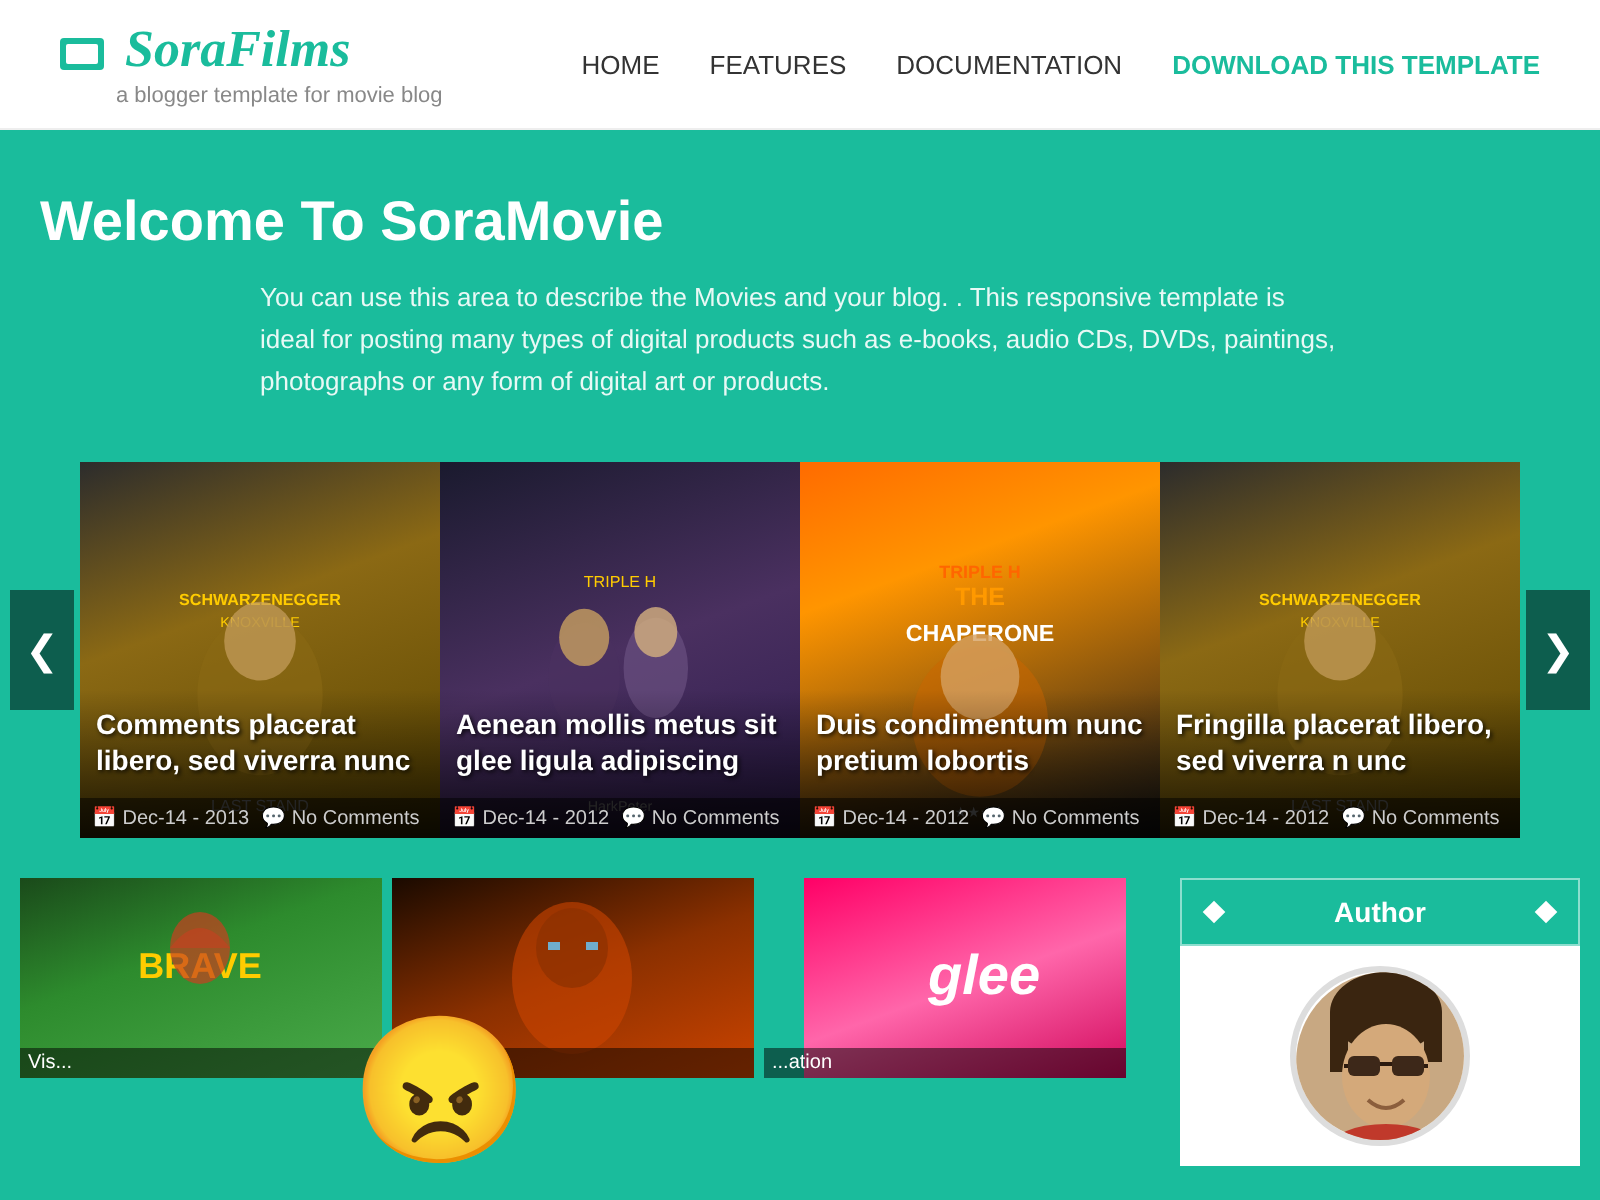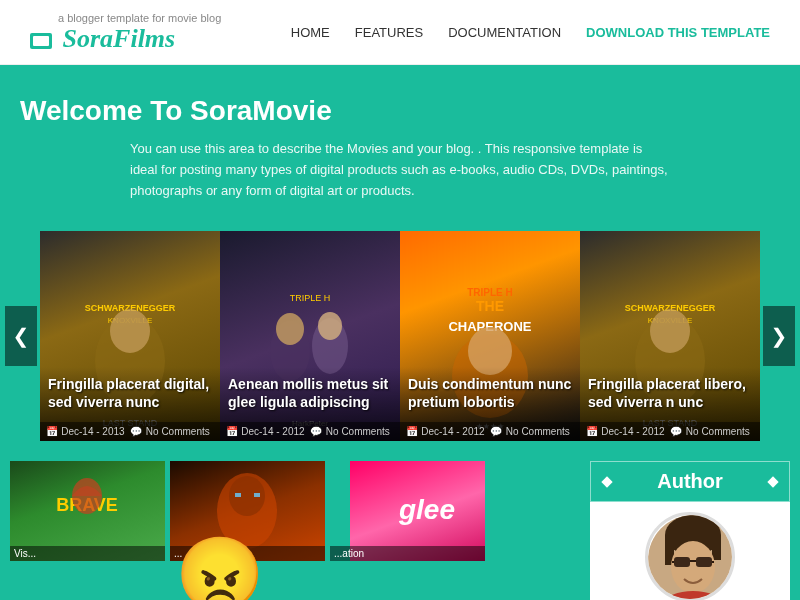--- a/index.html
+++ b/index.html
@@ -38,21 +38,21 @@
       padding: 10px 40px;
     }
     #slider-track {
       display: flex;
       gap: 0;
       overflow: hidden;
     }
     .slide-item {
       flex: 0 0 calc(25%);
       position: relative;
-      height: 210px;
+      height: 188px;
       overflow: hidden;
       cursor: pointer;
     }
     .slide-bg {
       width: 100%;
       height: 100%;
       background-size: cover;
       background-position: center;
     }
     .slide-overlay {
@@ -114,21 +114,21 @@
       display: flex;
       flex-direction: column;
       gap: 0;
       flex: 1;
     }
     #thumbnails-row {
       display: flex;
       gap: 5px;
     }
     .thumb-item {
-      width: 155px;
+      width: 181px;
       height: 100px;
       overflow: hidden;
       position: relative;
       cursor: pointer;
     }
     .thumb-bg {
       width: 100%;
       height: 100%;
       background-size: cover;
       background-position: center;
@@ -158,21 +158,21 @@
       flex-shrink: 0;
     }
     #author-header {
       background: #1abc9c;
       border: 1px solid rgba(255,255,255,0.5);
       display: flex;
       align-items: center;
       justify-content: space-between;
       padding: 8px 12px;
     }
-    #author-title { color: white; font-size: 20px; font-weight: bold; }
+    #author-title { color: white; font-size: 14px; font-weight: bold; }
     .diamond-dot {
       width: 8px; height: 8px;
       background: white;
       transform: rotate(45deg);
       display: inline-block;
     }
     #author-body {
       background: white;
       display: flex;
       align-items: center;
@@ -195,27 +195,27 @@
     .poster-chaperone { background: linear-gradient(160deg, #ff6b00 0%, #ff9500 30%, #1a1a1a 100%); }
     .poster-brave { background: linear-gradient(160deg, #1a4a1a 0%, #2d8b2d 40%, #4aaa4a 100%); }
     .poster-ironman { background: linear-gradient(160deg, #1a0a00 0%, #8b3000 50%, #cc4400 100%); }
     .poster-glee { background: linear-gradient(160deg, #ff0066 0%, #ff66aa 50%, #cc0055 100%); margin-left: 20px; }
   </style>
 </head>
 <body>
 
 <div id="header">
   <div id="logo-area">
-    <div id="logo-subtitle" style="font-size:11px;color:#888;margin-top:2px;margin-left:28px;">a blogger template for movie blog</div>
     <div id="logo-title">
       <span style="display:inline-block;width:22px;height:16px;background:#1abc9c;border-radius:2px;margin-right:4px;vertical-align:middle;position:relative;">
         <span style="position:absolute;top:3px;left:3px;right:3px;bottom:3px;background:white;border-radius:1px;display:block;"></span>
       </span>
       <span style="font-family:Georgia,serif;font-size:26px;color:#1abc9c;font-style:italic;font-weight:bold;">SoraFilms</span>
     </div>
+    <div id="logo-subtitle" style="font-size:11px;color:#888;margin-top:2px;margin-left:28px;">a blogger template for movie blog</div>
   </div>
   <nav id="nav">
     <a class="nav-item">HOME</a>
     <a class="nav-item">FEATURES</a>
     <a class="nav-item">DOCUMENTATION</a>
     <a class="nav-item" id="nav-download">DOWNLOAD THIS TEMPLATE</a>
   </nav>
 </div>
 
 <div id="hero">
@@ -233,21 +233,21 @@
         <svg width="100%" height="100%" viewBox="0 0 180 210" style="position:absolute;top:0;left:0;">
         <rect width="180" height="210" fill="transparent"></rect>
         <text x="90" y="80" text-anchor="middle" font-size="9" fill="#ffcc00" font-weight="bold">SCHWARZENEGGER</text>
         <text x="90" y="92" text-anchor="middle" font-size="8" fill="#ffcc00">KNOXVILLE</text>
         <ellipse cx="90" cy="130" rx="35" ry="45" fill="#8b6914" opacity="0.6"></ellipse>
         <ellipse cx="90" cy="100" rx="20" ry="22" fill="#c8a060" opacity="0.7"></ellipse>
         <text x="90" y="195" text-anchor="middle" font-size="9" fill="#aaa">LAST STAND</text>
       </svg>
       </div>
       <div class="slide-overlay">
-        <div class="slide-title">Fringilla placerat digital, sed viverra nunc</div>
+        <div class="slide-title">Comments placerat libero, sed viverra nunc</div>
       </div>
       <div class="slide-meta">
         <span>📅 Dec-14 - 2013</span>
         <span>💬 No Comments</span>
       </div>
     </div>
       <div class="slide-item">
       <div class="slide-bg poster-hp">
 
         <svg width="100%" height="100%" viewBox="0 0 180 210" style="position:absolute;top:0;left:0;">

